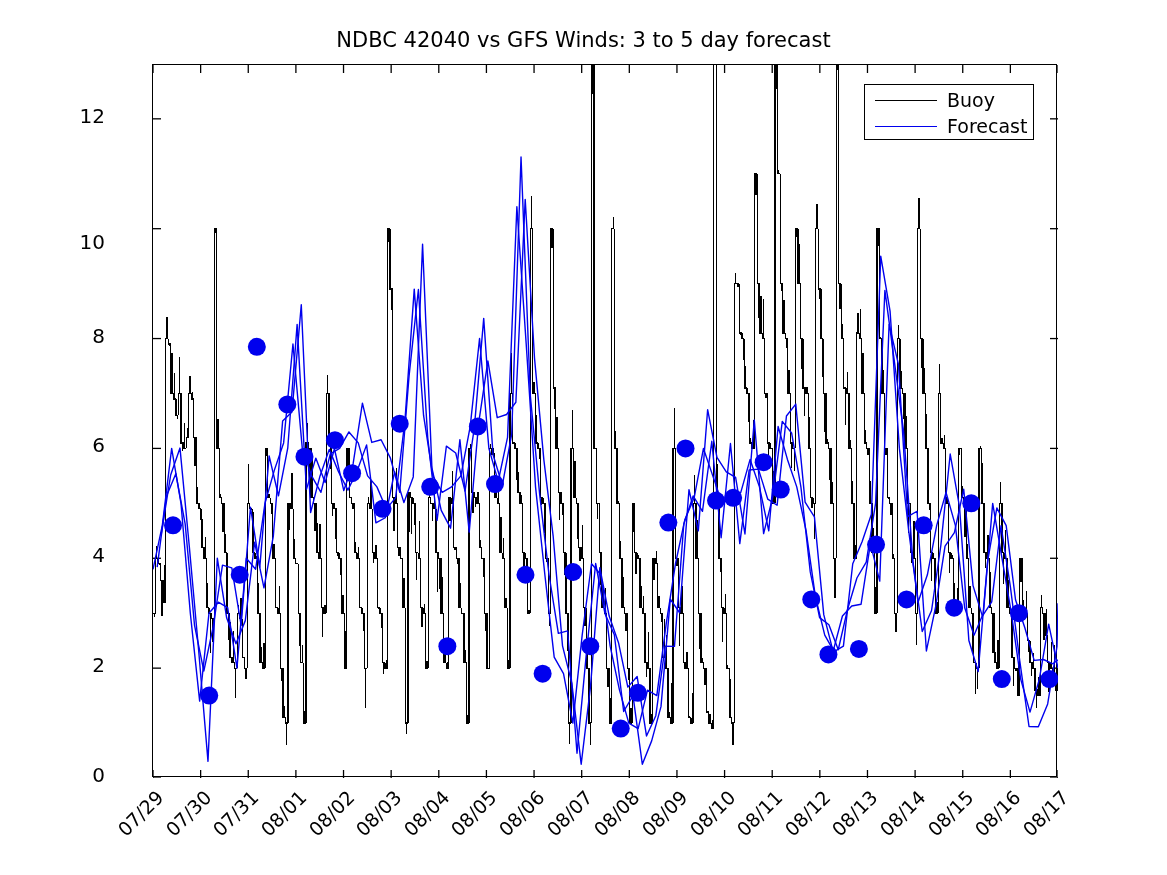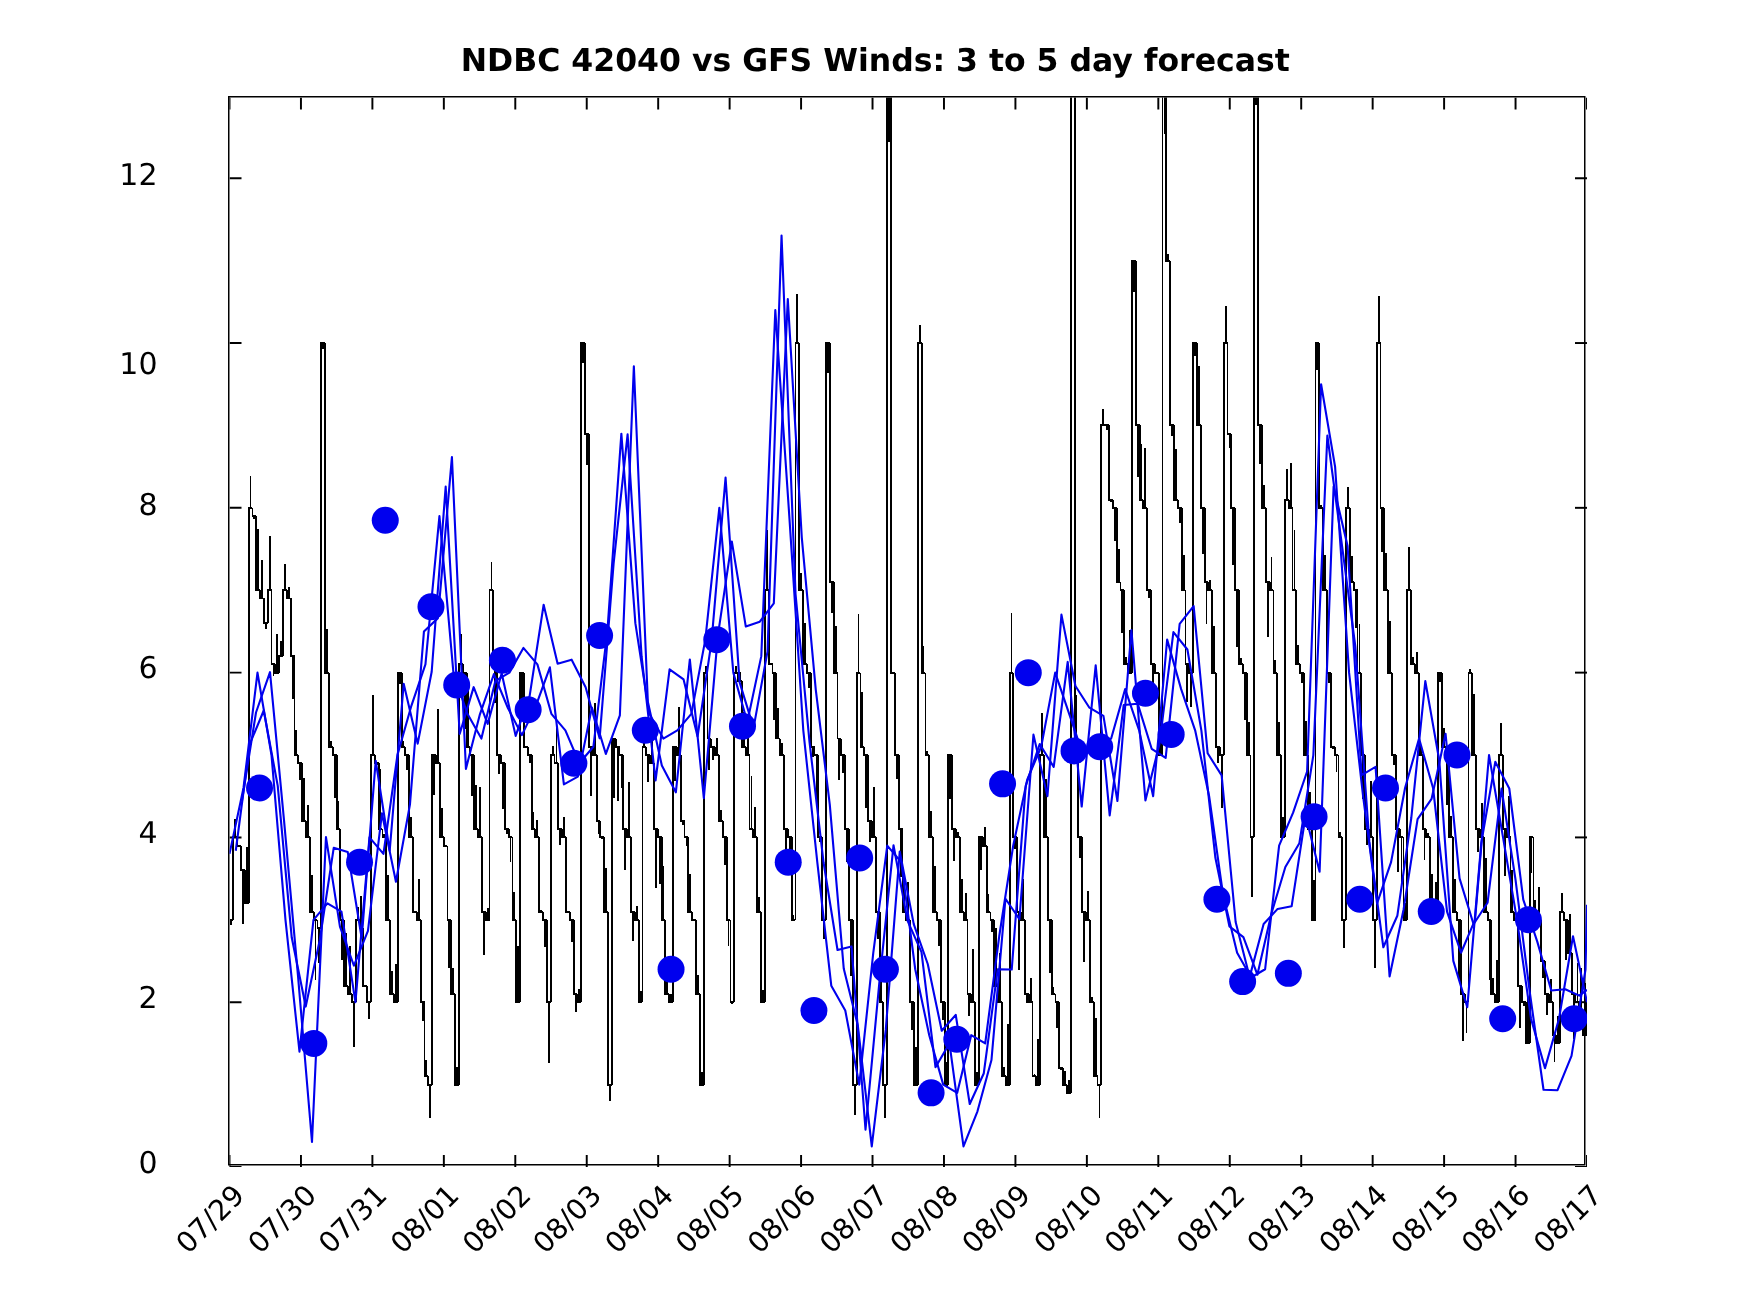--- a/index.html
+++ b/index.html
@@ -1,20 +1,20 @@
 <!DOCTYPE html>
 <html><head>
 <meta charset="utf-8">
 <style>
   html,body{margin:0;padding:0;background:#ffffff;}
   body{width:1167px;height:875px;font-family:"DejaVu Sans","Liberation Sans",sans-serif;overflow:hidden;}
   #figure{position:relative;width:1167px;height:875px;background:#fff;}
   #title{
     position:absolute;left:0;top:28px;width:1167px;text-align:center;
-    font-size:21px;font-weight:bold;color:#000;letter-spacing:0px;
+    font-size:21px;font-weight:normal;color:#000;letter-spacing:0px;
   }
   #plotbox{
     position:absolute;left:152px;top:64px;width:905px;height:713px;
     border:1.3px solid #000;box-sizing:border-box;background:#fff;
   }
   #svgmain{position:absolute;left:0;top:0;width:905px;height:713px;}
   .ytick-label{
     position:absolute;right:1062px;font-size:20px;color:#000;text-align:right;
     width:60px;line-height:1;
   }
@@ -178,14 +178,24 @@
           <circle cx="770.68" cy="460.32" r="9" fill="#0000ee"></circle>
           <circle cx="801.16" cy="542.71" r="9" fill="#0000ee"></circle>
           <circle cx="818.31" cy="438.35" r="9" fill="#0000ee"></circle>
           <circle cx="848.79" cy="614.12" r="9" fill="#0000ee"></circle>
           <circle cx="865.94" cy="548.21" r="9" fill="#0000ee"></circle>
           <circle cx="896.43" cy="614.12" r="9" fill="#0000ee"></circle>
         </g>
     </svg>
   </div>
 
+  <div id="legend">
+    <div class="legend-row" id="legend-row-0" style="top:3px;">
+      <span class="legend-line" id="legend-line-0" style="border-top-color: rgb(0, 0, 0);"></span>
+      <span class="legend-text">Buoy</span>
+    </div>
+    <div class="legend-row" id="legend-row-1" style="top:29px;">
+      <span class="legend-line" id="legend-line-1" style="border-top-color: rgb(0, 0, 238);"></span>
+      <span class="legend-text">Forecast</span>
+    </div>
+  </div>
 
 </div>
 
 </body></html>

